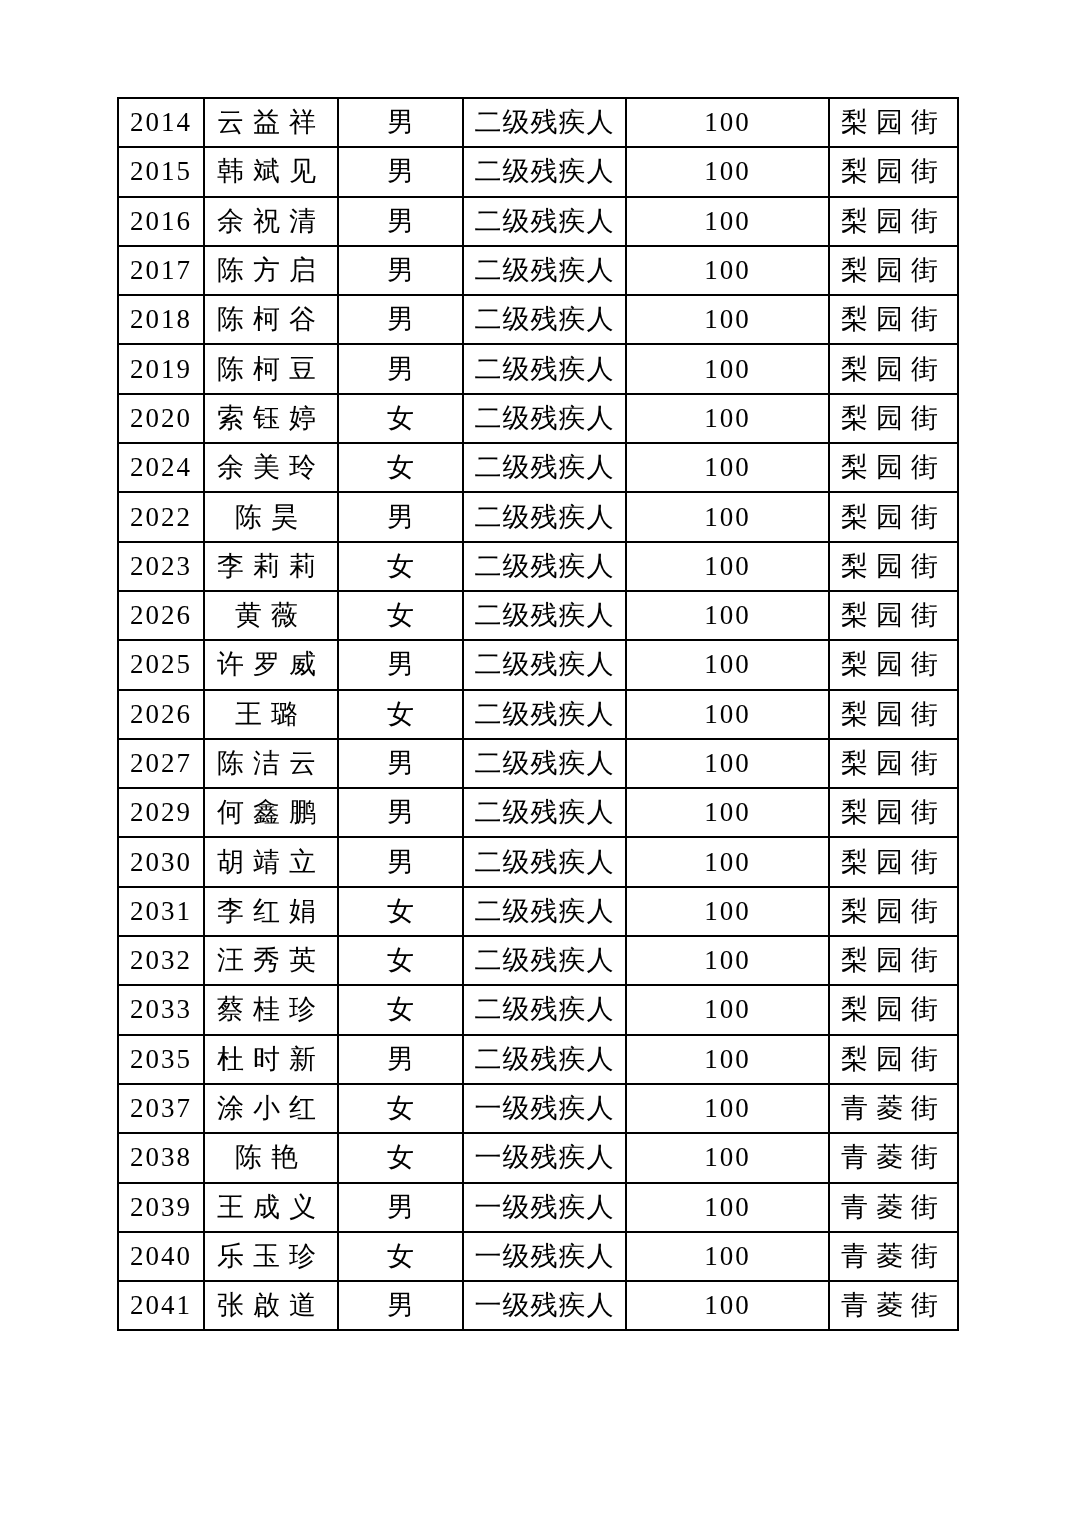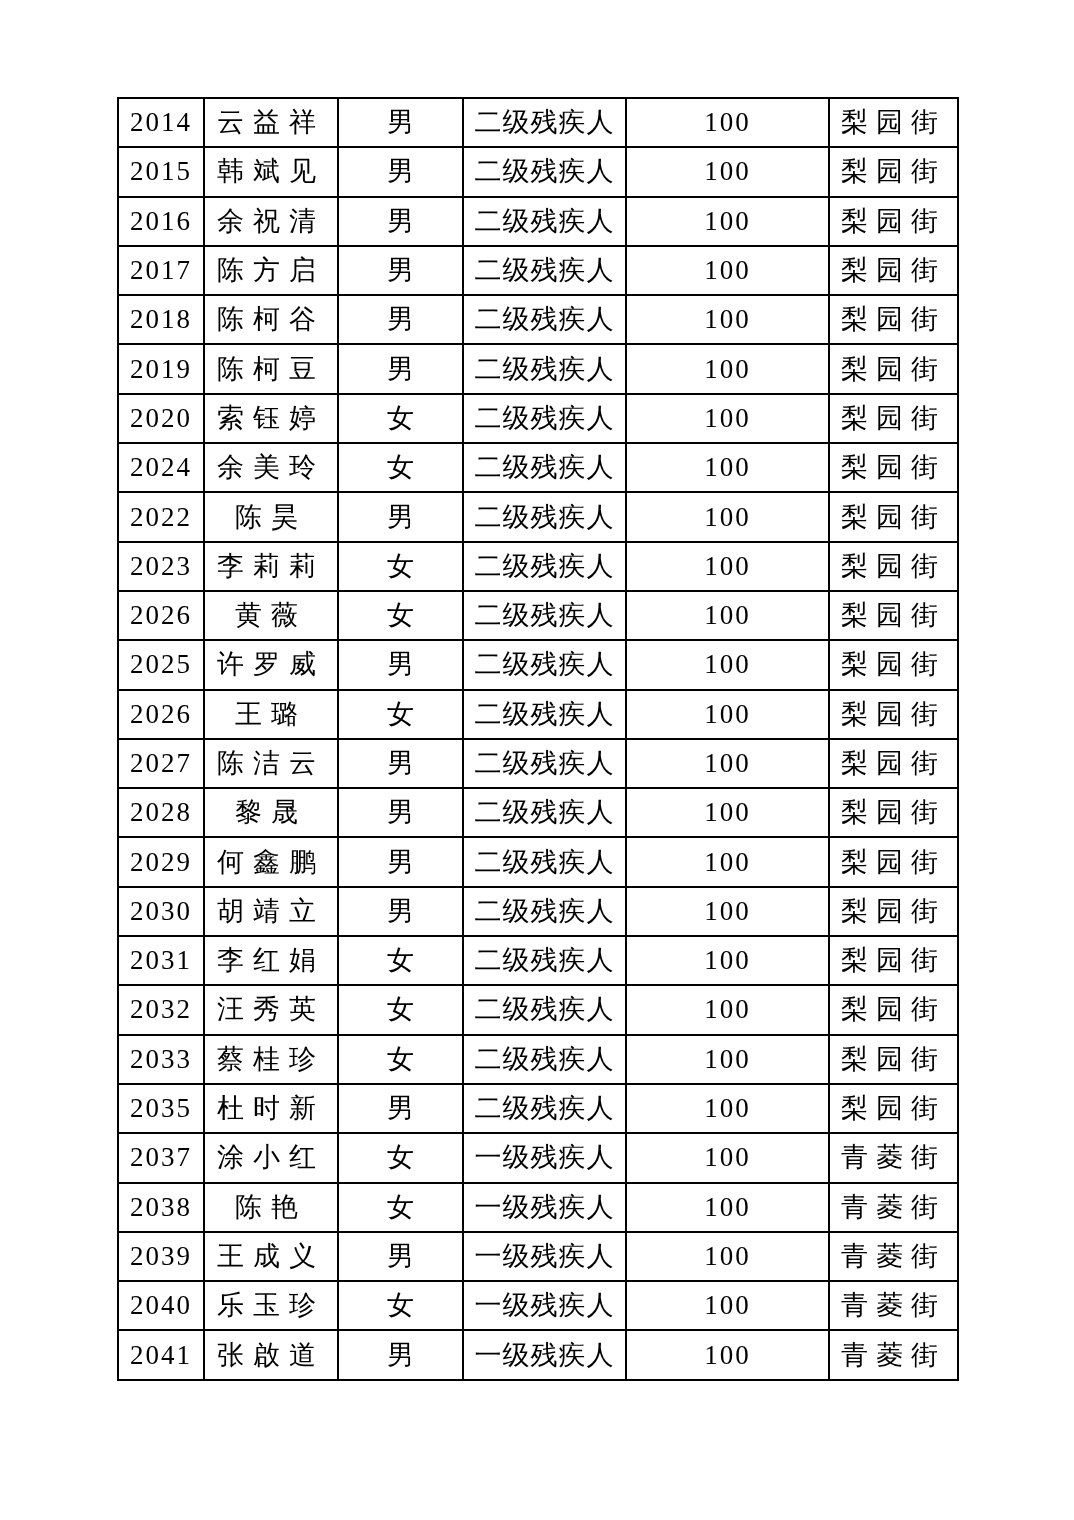--- a/index.html
+++ b/index.html
@@ -188,28 +188,20 @@
   </tr>
         <tr>
     <td class="c-id">2027</td>
     <td class="c-name">陈洁云</td>
     <td class="c-gender">男</td>
     <td class="c-category">二级残疾人</td>
     <td class="c-amount">100</td>
     <td class="c-street">梨园街</td>
   </tr>
         <tr>
-    <td class="c-id">2028</td>
-    <td class="c-name">黎晟</td>
-    <td class="c-gender">男</td>
-    <td class="c-category">二级残疾人</td>
-    <td class="c-amount">100</td>
-    <td class="c-street">梨园街</td>
-  </tr>
-        <tr>
     <td class="c-id">2029</td>
     <td class="c-name">何鑫鹏</td>
     <td class="c-gender">男</td>
     <td class="c-category">二级残疾人</td>
     <td class="c-amount">100</td>
     <td class="c-street">梨园街</td>
   </tr>
         <tr>
     <td class="c-id">2030</td>
     <td class="c-name">胡靖立</td>

